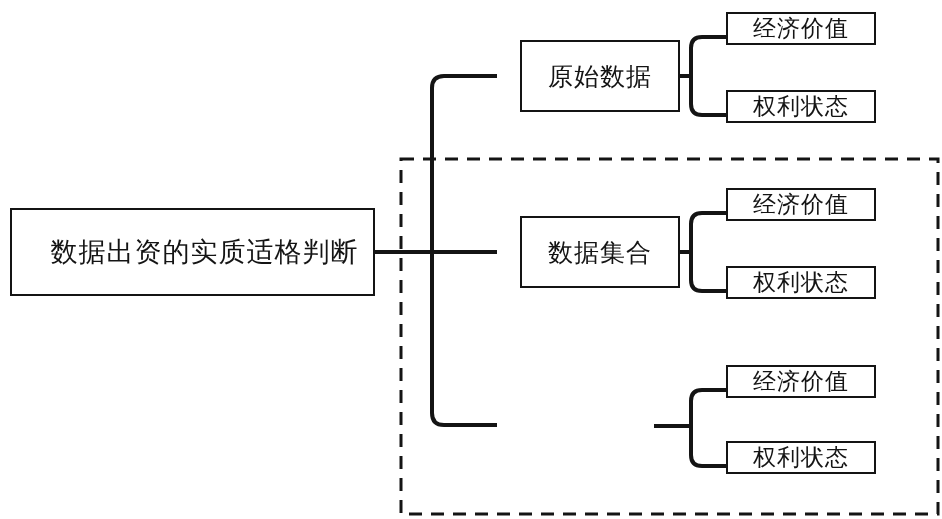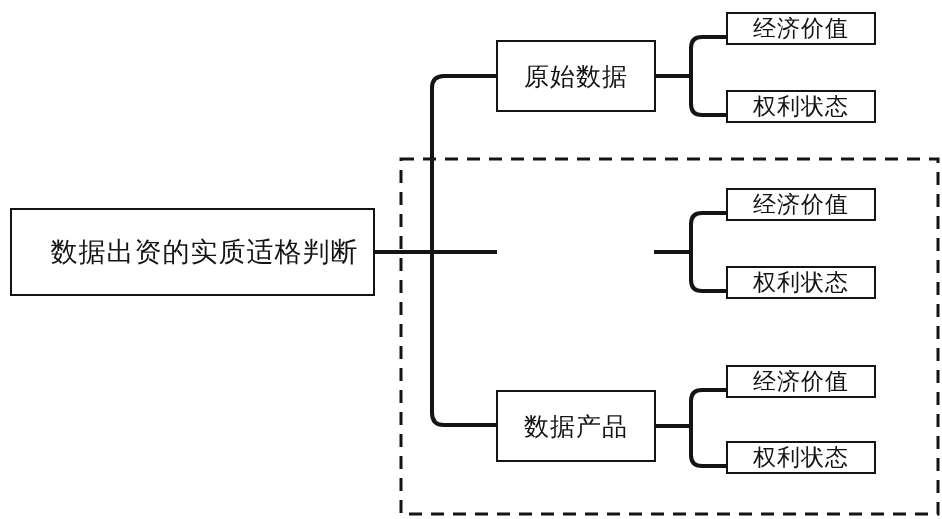--- a/index.html
+++ b/index.html
@@ -38,21 +38,21 @@
   .root-box {
     left: 10px;
     top: 208px;
     width: 365px;
     height: 88px;
     font-size: 27px;
     letter-spacing: 1px;
     padding-left: 24px;
   }
   .mid-box {
-    left: 496px;
+    left: 520px;
     width: 160px;
     height: 72px;
     font-size: 25px;
     letter-spacing: 1px;
   }
   .mid-1 { top: 40px; }
   .mid-2 { top: 216px; }
   .mid-3 { top: 390px; }
   .leaf-box {
     left: 726px;
@@ -89,21 +89,21 @@
     <path d="M 654 252 H 693" fill="none" stroke="#141414" stroke-width="4"></path>
     <path d="M 726 213 H 702 Q 691 213 691 224 V 280 Q 691 291 702 291 H 726" fill="none" stroke="#141414" stroke-width="4"></path>
 
     <path d="M 654 426 H 693" fill="none" stroke="#141414" stroke-width="4"></path>
     <path d="M 726 390 H 702 Q 691 390 691 401 V 455 Q 691 466 702 466 H 726" fill="none" stroke="#141414" stroke-width="4"></path>
   </svg>
 
   <div class="box root-box">数据出资的实质适格判断</div>
 
   <div class="box mid-box mid-1">原始数据</div>
-  <div class="box mid-box mid-3">数据产品</div>
+  <div class="box mid-box mid-2">数据集合</div>
 
   <div class="box leaf-box leaf-1a">经济价值</div>
   <div class="box leaf-box leaf-1b">权利状态</div>
 
   <div class="box leaf-box leaf-2a">经济价值</div>
   <div class="box leaf-box leaf-2b">权利状态</div>
 
   <div class="box leaf-box leaf-3a">经济价值</div>
   <div class="box leaf-box leaf-3b">权利状态</div>
 

